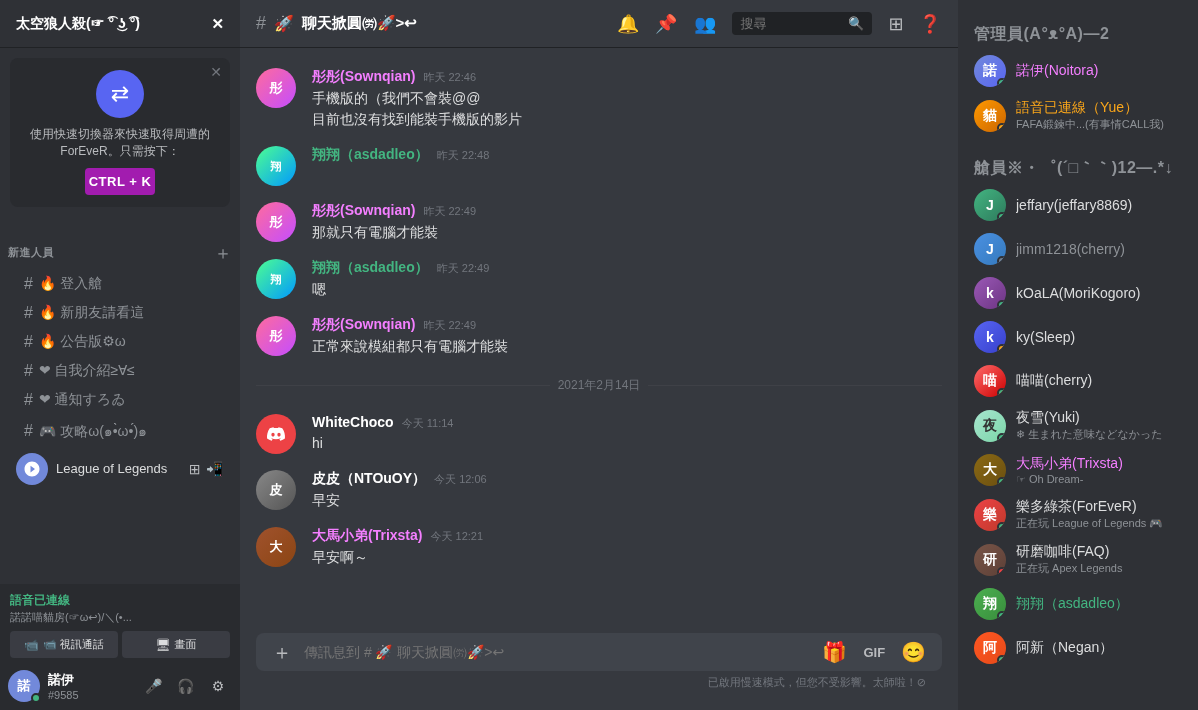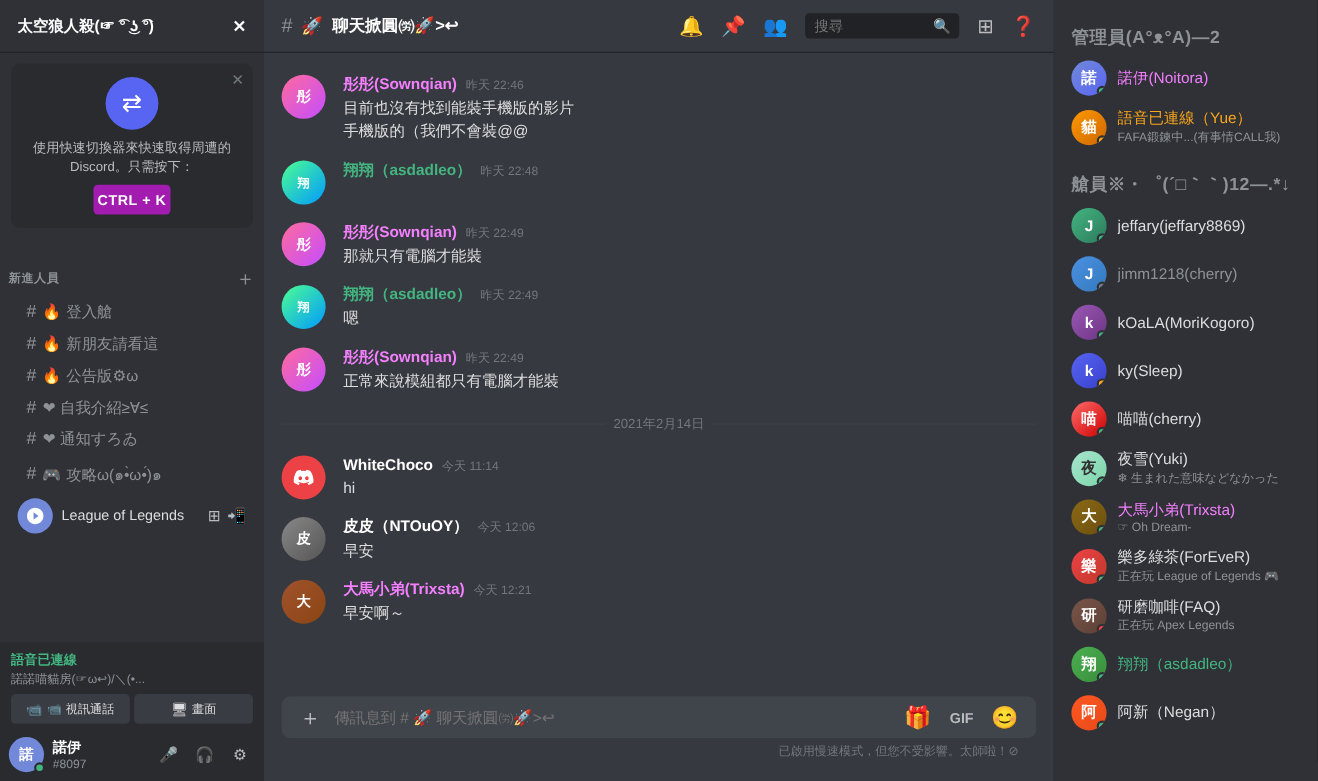--- a/index.html
+++ b/index.html
@@ -667,21 +667,21 @@
 <div class="channel-sidebar">
 
   <div class="server-header">
     <span class="server-header-title">太空狼人殺(☞ ͡° ͜ʖ ͡°)</span>
     <span>✕</span>
   </div>
 
   <div class="quick-switcher-box">
     <span class="quick-switcher-close">✕</span>
     <div class="quick-switcher-icon">⇄</div>
-    <div class="quick-switcher-text">使用快速切換器來快速取得周遭的 Discord。只需按下：</div>
+    <div class="quick-switcher-text">使用快速切換器來快速取得周遭的 ForEveR。只需按下：</div>
     <button class="quick-switcher-btn">CTRL + K</button>
   </div>
 
   <div class="channel-list">
     <div class="channel-category">
       <span class="category-label">新進人員</span>
       <span class="category-add">＋</span>
     </div>
 
     <div class="channel-item">
@@ -738,21 +738,21 @@
     </div>
   </div>
 
   <div class="user-bar">
     <div class="user-avatar av-purple">
       <span style="color:#fff;font-weight:700;font-size:13px;">諾</span>
       <div class="user-status-dot"></div>
     </div>
     <div class="user-info">
       <div class="user-name">諾伊</div>
-      <div class="user-discriminator">#8097</div>
+      <div class="user-discriminator">#9585</div>
     </div>
     <div class="user-controls">
       <button class="user-control-btn" title="Mute">🎤</button>
       <button class="user-control-btn" title="Deafen">🎧</button>
       <button class="user-control-btn" title="Settings">⚙</button>
     </div>
   </div>
 </div>
 
 <div class="main-content">
@@ -778,22 +778,22 @@
 
     <div class="message-group">
       <div class="message-avatar av-sownqian">
         <span style="color:#fff;font-weight:600;font-size:13px;">彤</span>
       </div>
       <div class="message-content">
         <div class="message-header">
           <span class="message-author pink">彤彤(Sownqian)</span>
           <span class="message-timestamp">昨天 22:46</span>
         </div>
+        <div class="message-text">手機版的（我們不會裝@@</div>
         <div class="message-text">目前也沒有找到能裝手機版的影片</div>
-        <div class="message-text">手機版的（我們不會裝@@</div>
       </div>
     </div>
 
     <div class="message-group" style="margin-top:8px;">
       <div class="message-avatar av-asdadleo">
         <span style="color:#fff;font-weight:600;font-size:11px;">翔</span>
       </div>
       <div class="message-content">
         <div class="message-header">
           <span class="message-author green">翔翔（asdadleo）</span>

